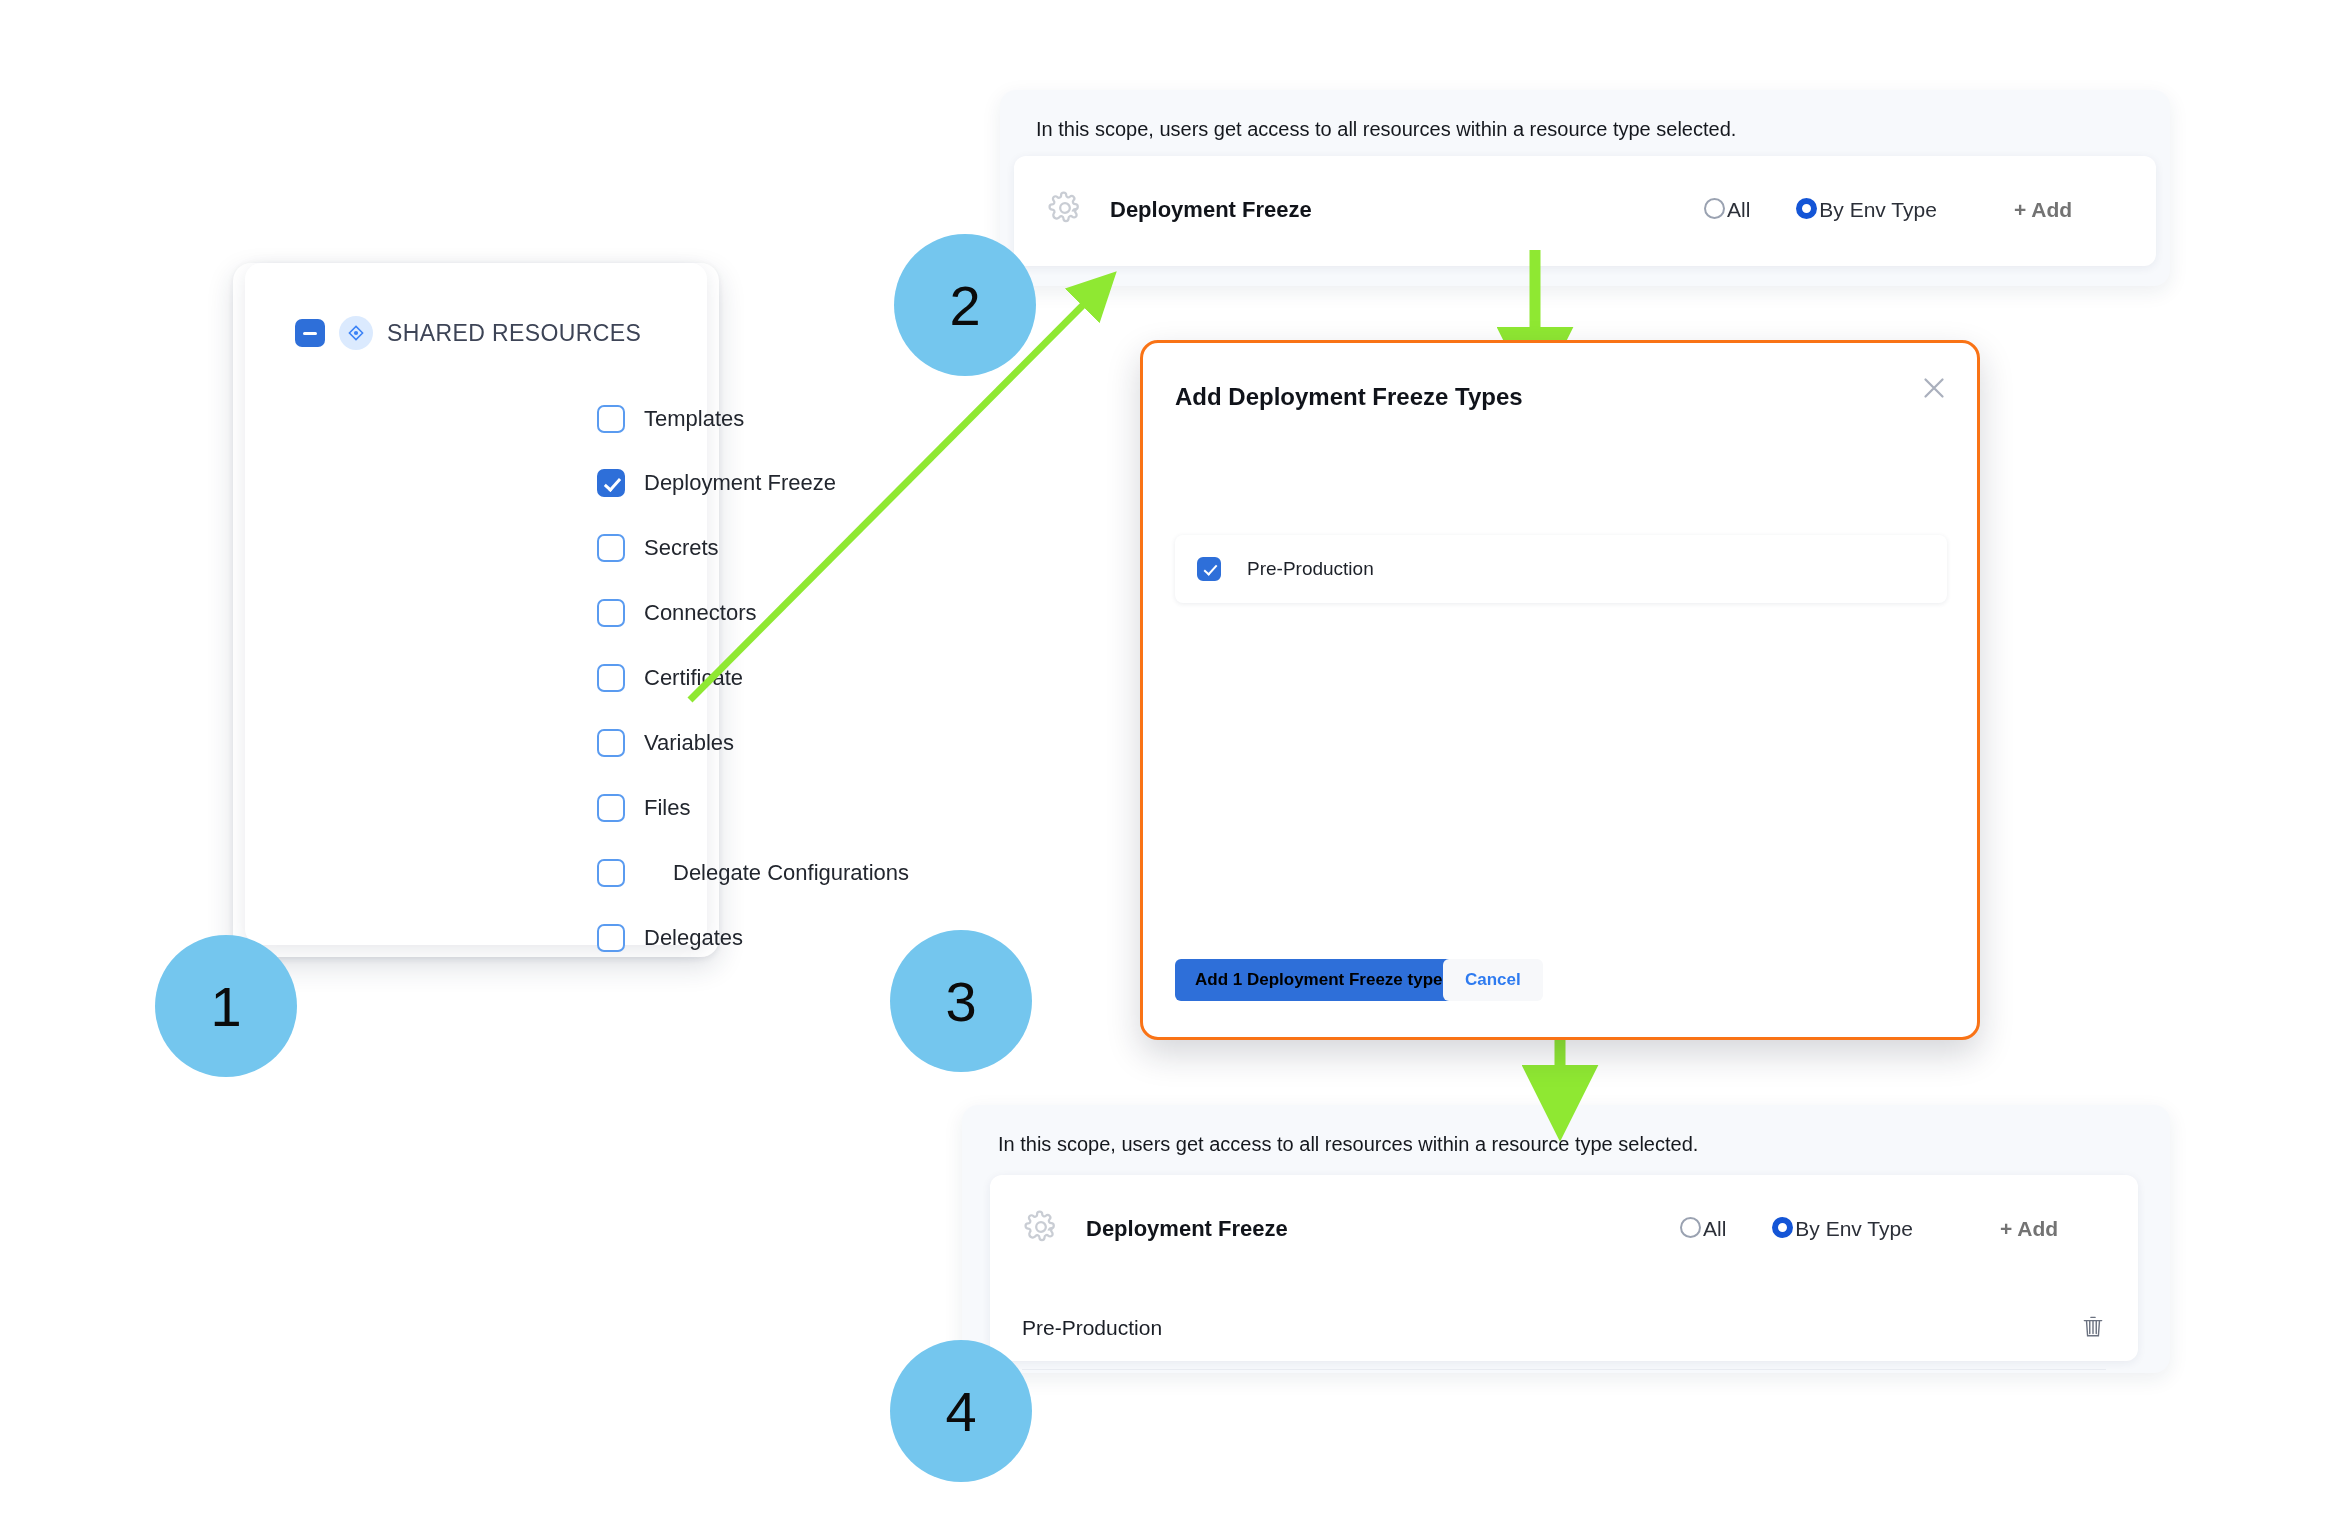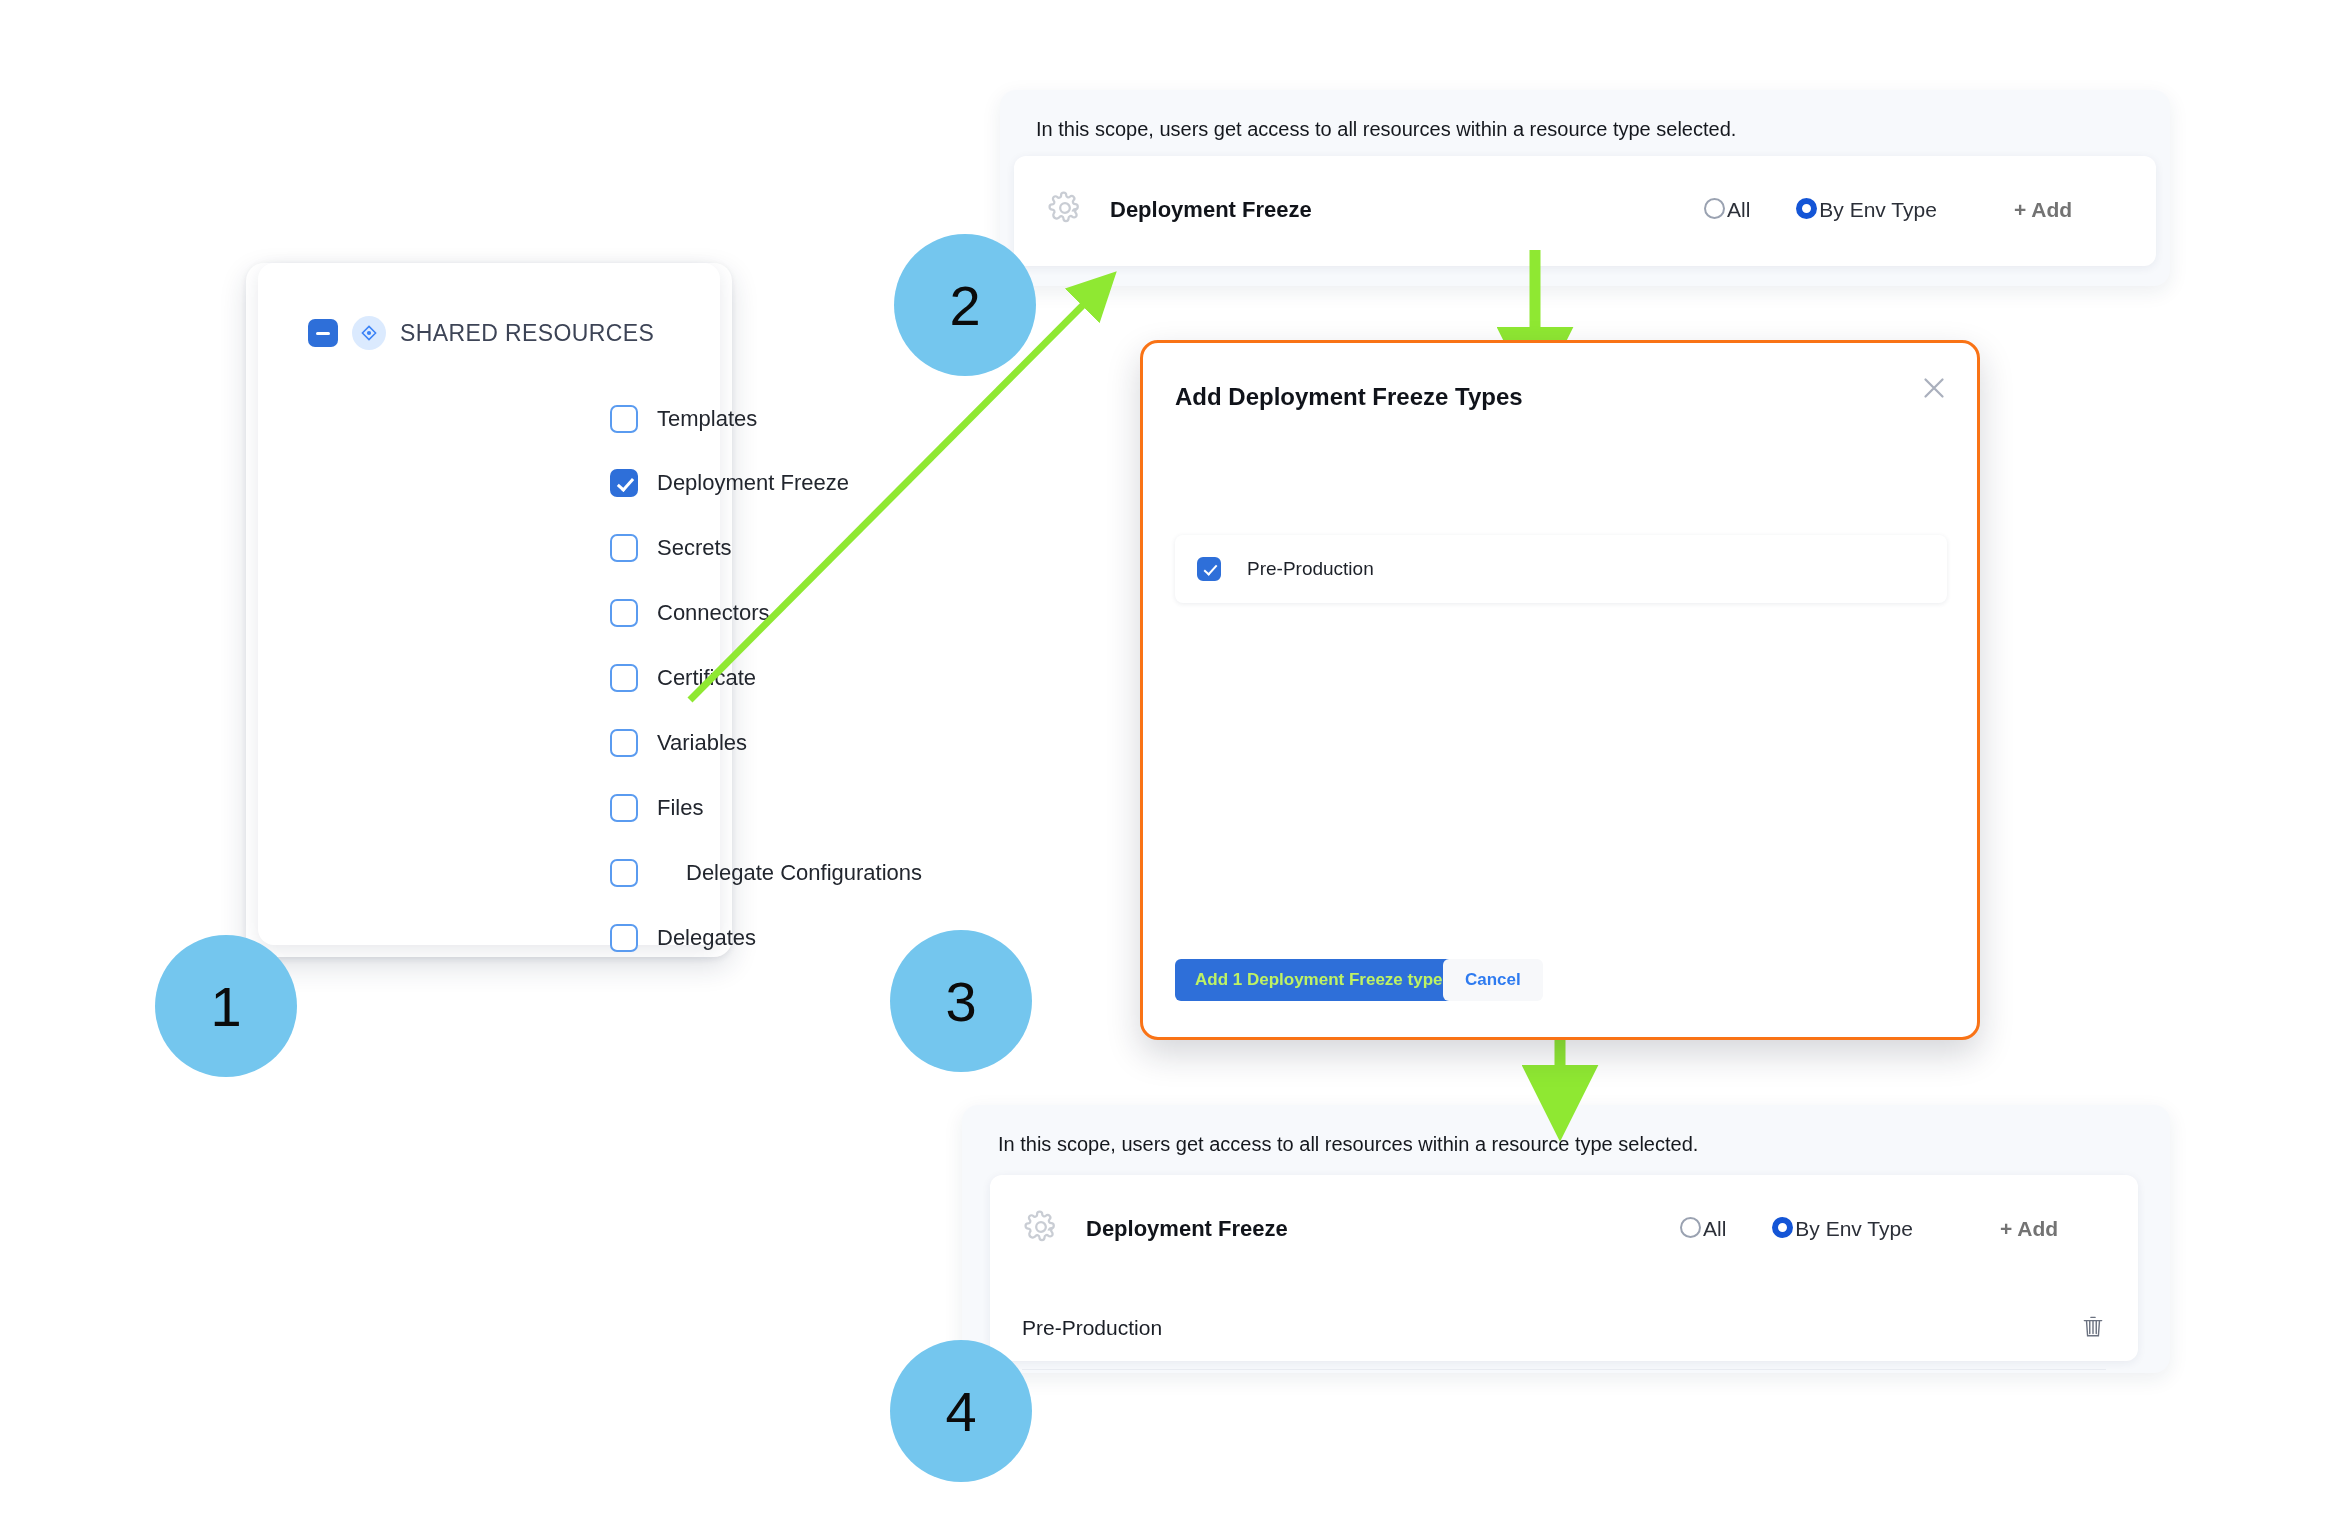--- a/index.html
+++ b/index.html
@@ -23,21 +23,21 @@
     z-index:40;
     font-family:"Liberation Sans", sans-serif;
   }
   #badge1{left:155px;top:935px;}
   #badge2{left:894px;top:234px;}
   #badge3{left:890px;top:930px;}
   #badge4{left:890px;top:1340px;}
 
   
   .tree-card{
-    position:absolute;left:246px;top:263px;width:486px;height:694px;
+    position:absolute;left:233px;top:263px;width:486px;height:694px;
     background:#ffffff;border-radius:18px;
     box-shadow:0 10px 28px rgba(25,40,70,.14), 0 2px 6px rgba(25,40,70,.07);
     z-index:20;
   }
   .tree-card-inner{
     position:absolute;left:12px;top:0;width:462px;height:682px;
     background:#ffffff;border-radius:16px;
     box-shadow:0 6px 18px rgba(25,40,70,.10);
   }
   .tree-head{
@@ -134,21 +134,21 @@
     background:#fff;box-sizing:border-box;flex:none;
   }
   .opt-row .cb2.checked{background:#2e6fd9;border-color:#2e6fd9;position:relative;}
   .opt-row .cb2.checked::after{
     content:"";position:absolute;left:7.5px;top:3px;width:5px;height:11px;
     border:solid #fff;border-width:0 2.5px 2.5px 0;transform:rotate(42deg);
   }
   .opt-row .lbl{margin-left:26px;font-size:19px;color:#1d2129;}
   .btn-primary{
     position:absolute;left:32px;bottom:36px;height:42px;padding:0 20px;
-    background:#2e6fd9;color:#bef264;border:none;border-radius:6px;
+    background:#2e6fd9;color:#000000;border:none;border-radius:6px;
     font-size:17px;font-weight:bold;cursor:pointer;white-space:nowrap;
     font-family:"Liberation Sans", sans-serif;
   }
   .btn-ghost{
     position:absolute;left:300px;bottom:36px;height:42px;padding:0 22px;
     background:#f7f8fa;color:#2e7bf0;border:none;border-radius:6px;
     font-size:17px;font-weight:bold;cursor:pointer;white-space:nowrap;
     font-family:"Liberation Sans", sans-serif;
   }
 

